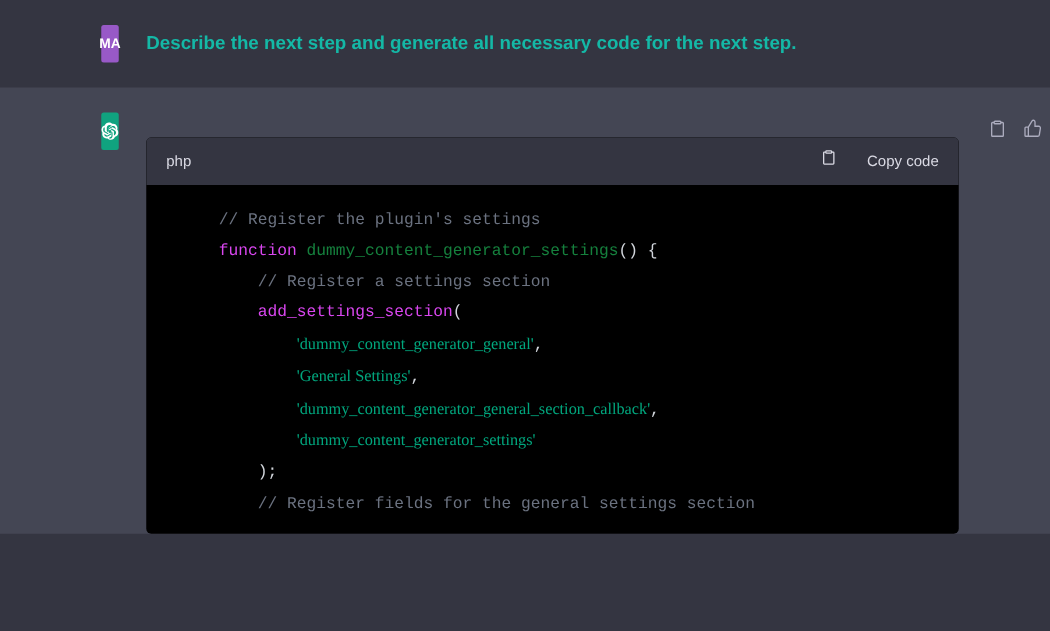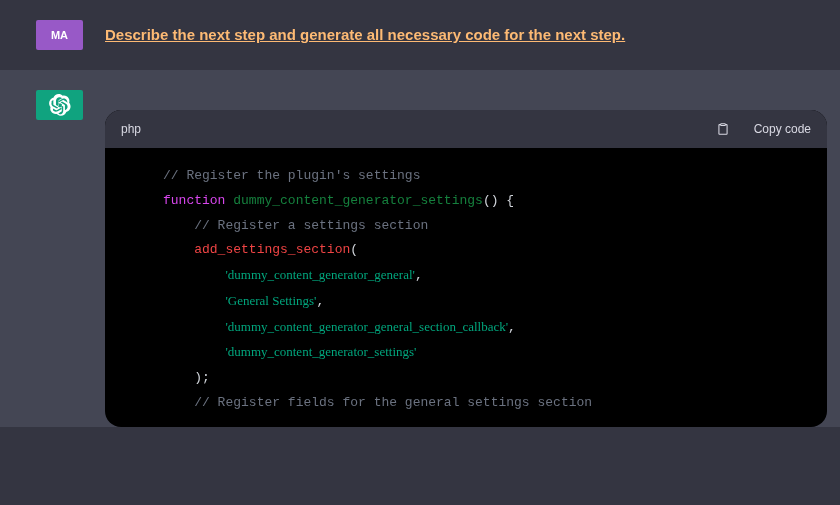--- a/index.html
+++ b/index.html
@@ -18,51 +18,51 @@
     align-items: flex-start;
   }
   .user-row {
     background: #343541;
   }
   .assistant-row {
     background: #444654;
     padding-bottom: 0;
   }
   .avatar {
-    width: 47px;
+    width: 14px;
     height: 30px;
     border-radius: 2px;
     flex-shrink: 0;
     display: flex;
     align-items: center;
     justify-content: center;
     font-size: 11px;
     font-weight: 600;
+    margin-left: 45px;
   }
   .avatar-user {
     background: #9859c7;
     color: #fff;
   }
   .avatar-assistant {
     background: #10a37f;
   }
   .avatar-assistant svg {
     width: 22px;
     height: 22px;
   }
   .content {
     flex: 1;
     font-size: 15px;
     line-height: 1.7;
     padding-top: 2px;
   }
   .user-row .content {
     font-weight: 600;
-    color: #fdba74;
-    text-decoration: underline;
+    color: #14b8a6;
   }
   .assistant-row .content {
     color: #d1d5db;
   }
   .actions {
     display: flex;
     gap: 10px;
     flex-shrink: 0;
     padding-top: 4px;
   }
@@ -77,37 +77,37 @@
   }
   .icon-btn svg {
     width: 16px;
     height: 16px;
     stroke: currentColor;
     fill: none;
     stroke-width: 1.6;
   }
   .code-block {
     margin-top: 18px;
-    border-radius: 16px;
+    border-radius: 4px;
     overflow: hidden;
     background: #000;
-    width: 722px;
+    width: 650px;
   }
   .code-header {
     background: #343541;
     display: flex;
     justify-content: space-between;
     align-items: center;
     padding: 9px 16px;
     font-size: 12px;
     color: #d9d9e3;
   }
   .copy-btn {
     display: flex;
-    align-items: center;
+    align-items: flex-start;
     gap: 24px;
     cursor: pointer;
     color: #d9d9e3;
     font-size: 12px;
   }
   .copy-btn svg {
     width: 14px;
     height: 14px;
     stroke: currentColor;
     fill: none;
@@ -118,21 +118,21 @@
     font-family: "SFMono-Regular", Consolas, "Liberation Mono", Menlo, monospace;
     font-size: 13px;
     line-height: 1.9;
     overflow: hidden;
     margin-left: 42px;
   }
   pre .line { display: block; white-space: pre; }
   .tok-comment { color: #6b7280; }
   .tok-keyword { color: #d946ef; }
   .tok-funcname { color: #15803d; }
-  .tok-call { color: #ef4444; text-align: right; }
+  .tok-call { color: #d946ef; text-align: right; }
   .tok-punc { color: #d1d5db; }
   .tok-string { color: #00a67d; font-family: Liberation Serif, serif; }
 </style>
 </head>
 <body>
 
 <div class="message-row user-row">
   <div class="avatar avatar-user">MA</div>
   <div class="content">Describe the next step and generate all necessary code for the next step.</div>
 </div>

